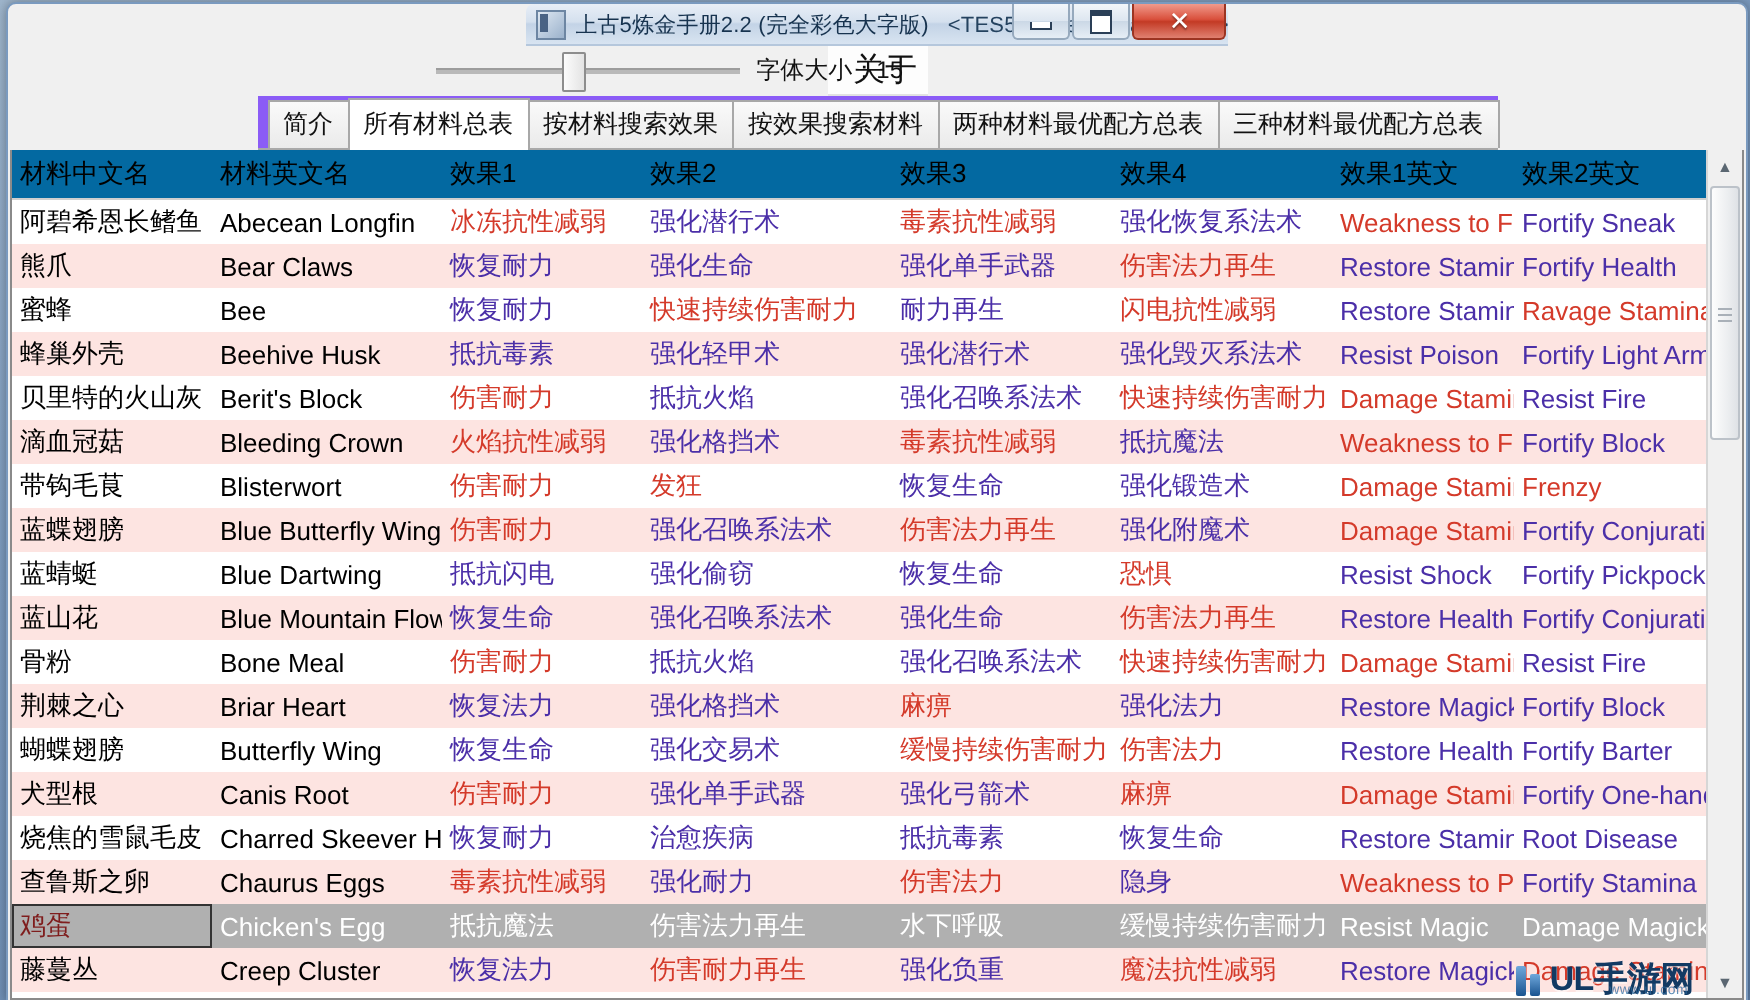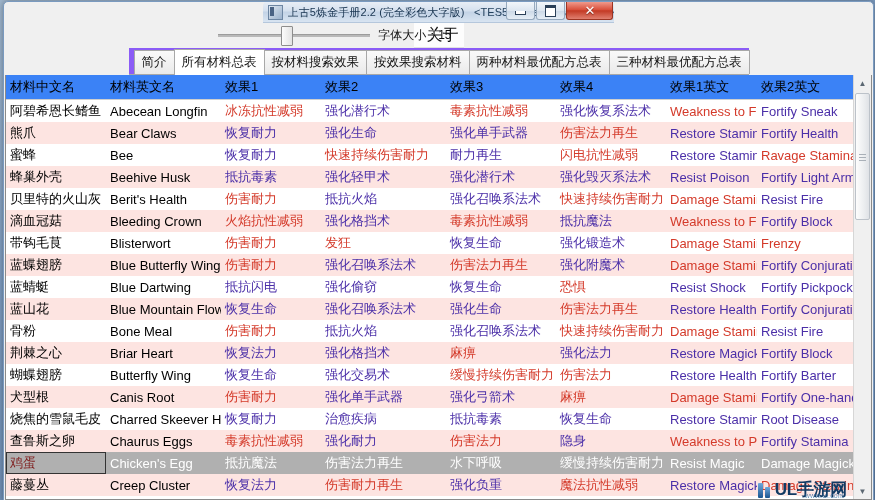--- a/index.html
+++ b/index.html
@@ -171,21 +171,21 @@
     border-collapse: collapse;
     table-layout: fixed;
     width: 847px;
     font-size: 13px;
   }
   table.grid th {
     font-weight: normal;
     font-size: 13px;
     color: #000;
     text-align: left;
-    background: #3b82f6;
+    background: #0369a1;
     border-bottom: 1px solid #cfcfcf;
     padding: 2px 2px 3px 4px;
     height: 19px;
     white-space: nowrap;
     overflow: hidden;
   }
   table.grid td {
     padding: 1px 2px 1px 4px;
     height: 20px;
     white-space: nowrap;
@@ -388,21 +388,21 @@
                 <td class="t-black c-en">Beehive Husk</td>
                 <td class="t-pos">抵抗毒素</td>
                 <td class="t-pos">强化轻甲术</td>
                 <td class="t-pos">强化潜行术</td>
                 <td class="t-pos">强化毁灭系法术</td>
                 <td class="t-pos">Resist Poison</td>
                 <td class="t-pos">Fortify Light Armor</td>
               </tr>
               <tr class="r-odd">
                 <td class="t-black c-name">贝里特的火山灰</td>
-                <td class="t-black c-en">Berit's Health</td>
+                <td class="t-black c-en">Berit's Block</td>
                 <td class="t-neg">伤害耐力</td>
                 <td class="t-pos">抵抗火焰</td>
                 <td class="t-pos">强化召唤系法术</td>
                 <td class="t-neg">快速持续伤害耐力</td>
                 <td class="t-neg">Damage Stamina</td>
                 <td class="t-pos">Resist Fire</td>
               </tr>
               <tr class="r-even">
                 <td class="t-black c-name">滴血冠菇</td>
                 <td class="t-black c-en">Bleeding Crown</td>

